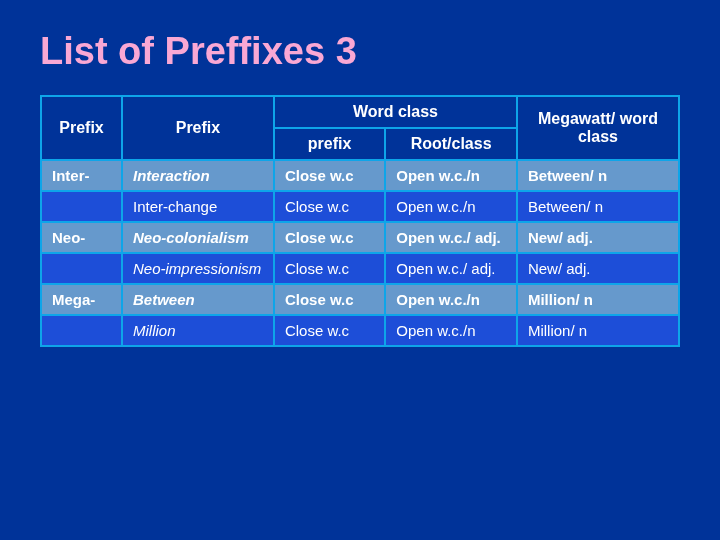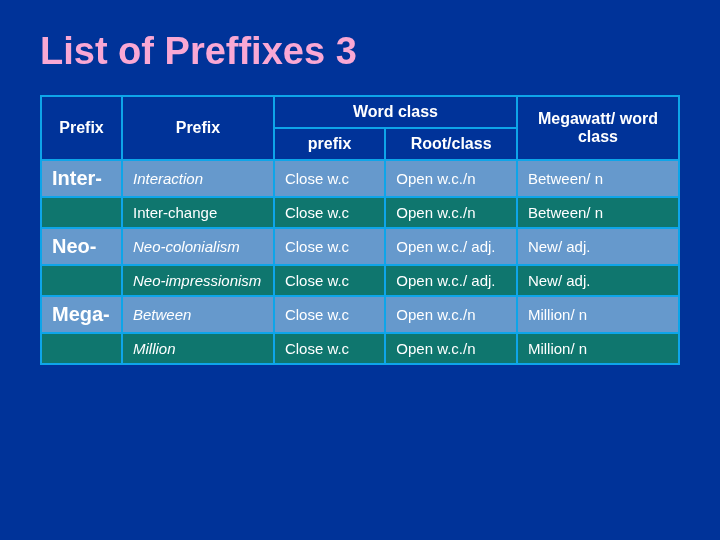--- a/index.html
+++ b/index.html
@@ -40,42 +40,43 @@
       border: 2px solid #0ea5e9;
       padding: 6px 10px;
       color: white;
       font-size: 15px;
       vertical-align: middle;
     }
 
     
     .row-light td {
       background-color: #6699cc;
+      font-weight: bold;
     }
 
     .row-dark td {
-      background-color: #0f766e;
+      background-color: #1d4ed8;
     }
 
     
     col.col-prefix   { width: 80px; }
     col.col-example  { width: 150px; }
     col.col-prefix2  { width: 110px; }
     col.col-rootstem { width: 130px; }
     col.col-meaning  { width: 160px; }
 
     .header-main th {
       font-weight: bold;
       font-size: 16px;
       text-align: center;
     }
 
     td.prefix-cell {
       font-weight: bold;
-      font-size: 20px;
+      font-size: 15px;
     }
   </style>
 </head>
 <body>
 
 <div class="page">
   <div class="title">List of Preffixes 3</div>
 
   <div class="table-wrapper">
     <table>

